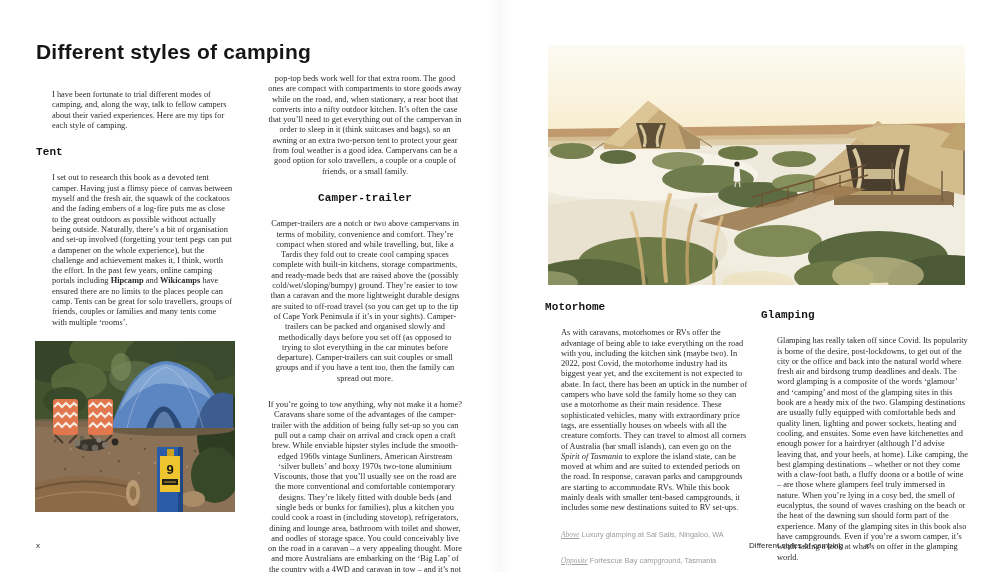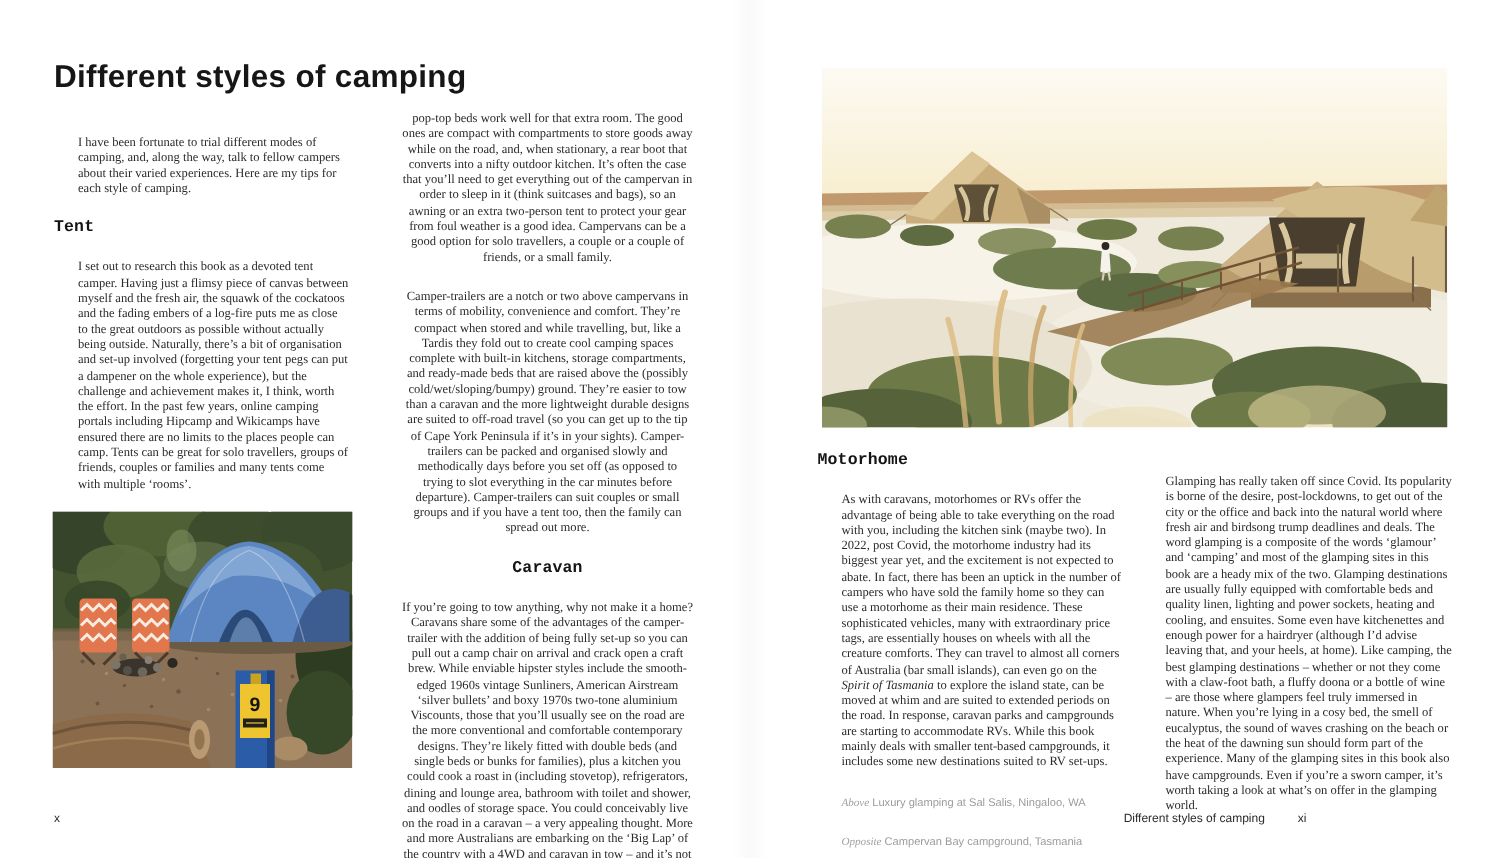--- a/index.html
+++ b/index.html
@@ -10,36 +10,36 @@
             background:linear-gradient(90deg, rgba(0,0,0,0) 0%, rgba(0,0,0,0.025) 50%, rgba(0,0,0,0) 100%); }
 
   .page-title { position:absolute; left:36px; top:40px;
             font-family:"Liberation Sans", sans-serif; font-weight:700;
             font-size:21px; letter-spacing:.2px; color:#161616; }
 
   .col { position:absolute; font-size:8.4px; line-height:10.3px; text-align:left; }
   .col p { margin:16px; }
   .col h2 { font-family:Liberation Mono, monospace; font-weight:700;
             font-size:11px; letter-spacing:.1px; color:#141414; margin:10px 0 4px; }
-  .col strong { font-weight:400; }
+  .col strong { font-weight:700; }
   .col em { }
 
   .c1 { left:36px;  top:74px;  width:213px; }
   .c2 { left:252px; top:58px;  width:226px;text-align:center; }
   .c3 { left:545px; top:292px; width:219px; }
   .c4 { left:761px; top:300px; width:224px; }
 
   figure { position:absolute; overflow:hidden; }
   figure svg { display:block; width:100%; height:100%; }
   .photo-left  { left:35px;  top:341px; width:200px; height:171px; }
   .photo-right { left:548px; top:45px;  width:417px; height:240px; }
 
   .caption { margin-top:16px; font-family:"Liberation Sans", sans-serif;
              font-size:7.4px; line-height:10px; color:#9b9b9b; }
-  .caption em { font-family:"Liberation Serif", serif; font-style:italic; color:#a0a0a0; }
+  .caption em { font-family:"Liberation Serif", serif; font-style:italic; color:#a0a0a0;text-decoration:underline; }
 
   .folio { position:absolute; font-family:"Liberation Sans", sans-serif;
            font-size:8px; color:#2a2a2a; }
   .folio-left  { left:36px; top:541px; }
   .folio-right { right:37px; top:541px; display:flex; gap:22px; align-items:baseline; }
 </style>
 </head>
 <body>
 
 <div class="spread">
@@ -49,22 +49,22 @@
 
   <div class="col c1">
     <p>I have been fortunate to trial different modes of camping, and, along the way, talk to fellow campers about their varied experiences. Here are my tips for each style of camping.</p>
     <h2>Tent</h2>
     <p><span>I set out to research this book as a devoted tent camper. Having just a flimsy piece of canvas between myself and the fresh air, the squawk of the cockatoos and the fading embers of a log-fire puts me as close to the great outdoors as possible without actually being outside. Naturally, there’s a bit of organisation and set-up involved (forgetting your tent pegs can put a dampener on the whole experience), but the challenge and achievement makes it, I think, worth the effort. In the past few years, online camping portals including </span><strong>Hipcamp</strong><span> and </span><strong>Wikicamps</strong><span> have ensured there are no limits to the places people can camp. Tents can be great for solo travellers, groups of friends, couples or families and many tents come with multiple ‘rooms’.</span></p>
     <h2>Viscounts</h2>
   </div>
 
   <div class="col c2">
     <p>pop-top beds work well for that extra room. The good ones are compact with compartments to store goods away while on the road, and, when stationary, a rear boot that converts into a nifty outdoor kitchen. It’s often the case that you’ll need to get everything out of the campervan in order to sleep in it (think suitcases and bags), so an awning or an extra two-person tent to protect your gear from foul weather is a good idea. Campervans can be a good option for solo travellers, a couple or a couple of friends, or a small family.</p>
+    <h2>Camper-trailer</h2>
     <p>Camper-trailers are a notch or two above campervans in terms of mobility, convenience and comfort. They’re compact when stored and while travelling, but, like a Tardis they fold out to create cool camping spaces complete with built-in kitchens, storage compartments, and ready-made beds that are raised above the (possibly cold/wet/sloping/bumpy) ground. They’re easier to tow than a caravan and the more lightweight durable designs are suited to off-road travel (so you can get up to the tip of Cape York Peninsula if it’s in your sights). Camper-trailers can be packed and organised slowly and methodically days before you set off (as opposed to trying to slot everything in the car minutes before departure). Camper-trailers can suit couples or small groups and if you have a tent too, then the family can spread out more.</p>
-    <h2>Caravan</h2>
     <p>If you’re going to tow anything, why not make it a home? Caravans share some of the advantages of the camper-trailer with the addition of being fully set-up so you can pull out a camp chair on arrival and crack open a craft brew. While enviable hipster styles include the smooth-edged 1960s vintage Sunliners, American Airstream ‘silver bullets’ and boxy 1970s two-tone aluminium Viscounts, those that you’ll usually see on the road are the more conventional and comfortable contemporary designs. They’re likely fitted with double beds (and single beds or bunks for families), plus a kitchen you could cook a roast in (including stovetop), refrigerators, dining and lounge area, bathroom with toilet and shower, and oodles of storage space. You could conceivably live on the road in a caravan – a very appealing thought. More and more Australians are embarking on the ‘Big Lap’ of the country with a 4WD and caravan in tow – and it’s not just grey nomads but couples and families too.</p>
   </div>
 
   <figure class="photo-left">
     <svg viewBox="0 0 200 171" preserveAspectRatio="none">
       <rect width="200" height="92" fill="#44532f"></rect>
       <g>
         <ellipse cx="18" cy="18" rx="32" ry="24" fill="#36452a"></ellipse>
         <ellipse cx="70" cy="10" rx="36" ry="20" fill="#4e6034"></ellipse>
         <ellipse cx="122" cy="16" rx="32" ry="22" fill="#3c4c2c"></ellipse>
@@ -229,25 +229,26 @@
         <ellipse cx="210" cy="238" rx="36" ry="12" fill="#e9d9a4" opacity=".4"></ellipse>
       </g>
     </svg>
   </figure>
 
   <div class="col c3">
     <h2>Motorhome</h2>
     <p><span>As with caravans, motorhomes or RVs offer the advantage of being able to take everything on the road with you, including the kitchen sink (maybe two). In 2022, post Covid, the motorhome industry had its biggest year yet, and the excitement is not expected to abate. In fact, there has been an uptick in the number of campers who have sold the family home so they can use a motorhome as their main residence. These sophisticated vehicles, many with extraordinary price tags, are essentially houses on wheels with all the creature comforts. They can travel to almost all corners of Australia (bar small islands), can even go on the </span><em>Spirit of Tasmania</em><span> to explore the island state, can be moved at whim and are suited to extended periods on the road. In response, caravan parks and campgrounds are starting to accommodate RVs. While this book mainly deals with smaller tent-based campgrounds, it includes some new destinations suited to RV set-ups.</span></p>
     <div class="caption">
       <p><em>Above</em><span> Luxury glamping at Sal Salis, Ningaloo, WA</span></p>
-      <p><em>Opposite</em><span> Campervan Bay campground, Tasmania</span></p>
+      <p><em>Opposite</em><span> Fortescue Bay campground, Tasmania</span></p>
     </div>
   </div>
 
   <div class="col c4">
+    <h2>Glamping</h2>
     <p>Glamping has really taken off since Covid. Its popularity is borne of the desire, post-lockdowns, to get out of the city or the office and back into the natural world where fresh air and birdsong trump deadlines and deals. The word glamping is a composite of the words ‘glamour’ and ‘camping’ and most of the glamping sites in this book are a heady mix of the two. Glamping destinations are usually fully equipped with comfortable beds and quality linen, lighting and power sockets, heating and cooling, and ensuites. Some even have kitchenettes and enough power for a hairdryer (although I’d advise leaving that, and your heels, at home). Like camping, the best glamping destinations – whether or not they come with a claw-foot bath, a fluffy doona or a bottle of wine – are those where glampers feel truly immersed in nature. When you’re lying in a cosy bed, the smell of eucalyptus, the sound of waves crashing on the beach or the heat of the dawning sun should form part of the experience. Many of the glamping sites in this book also have campgrounds. Even if you’re a sworn camper, it’s worth taking a look at what’s on offer in the glamping world.</p>
   </div>
 
   <div class="folio folio-right">
     <span>Different styles of camping</span>
     <span>xi</span>
   </div>
 </div>
 
 </body></html>

